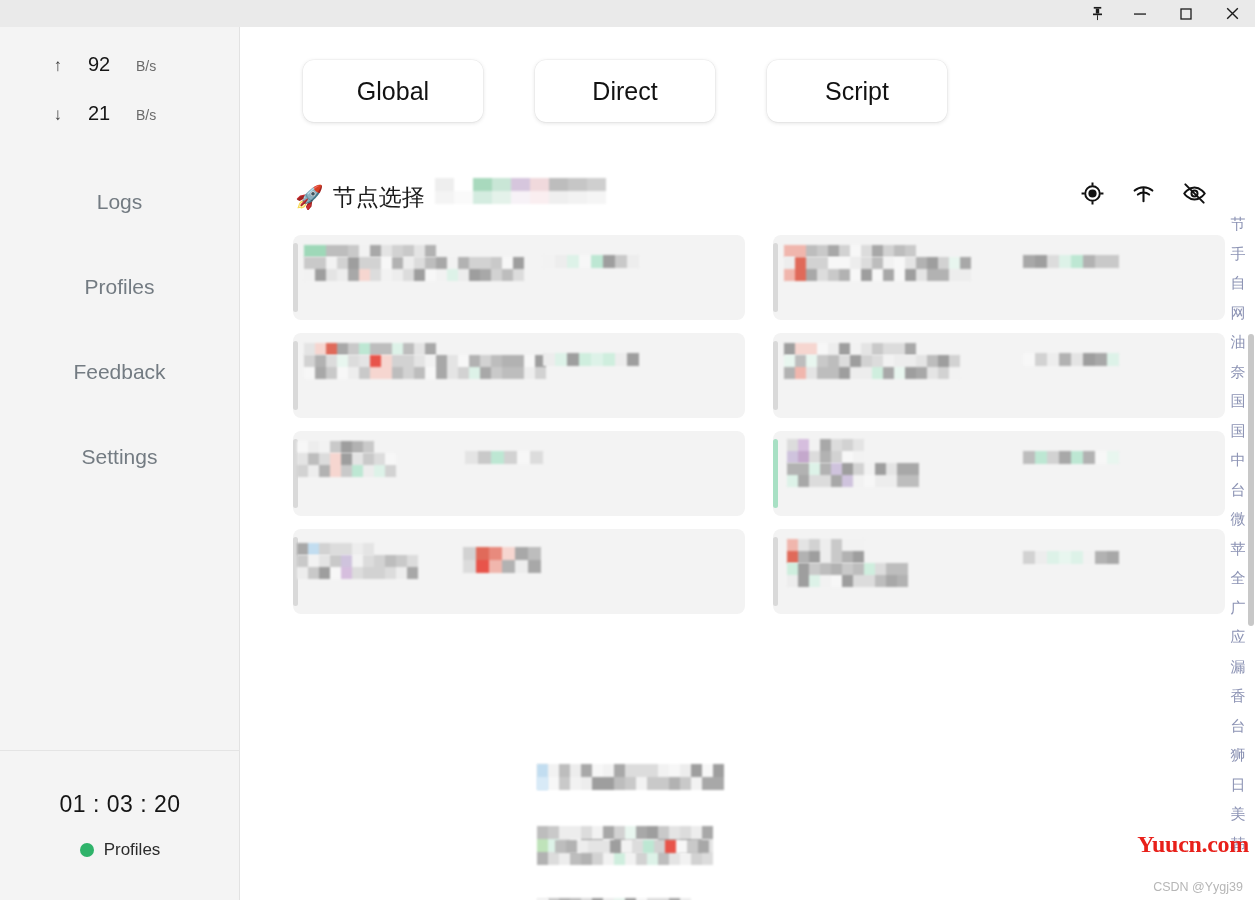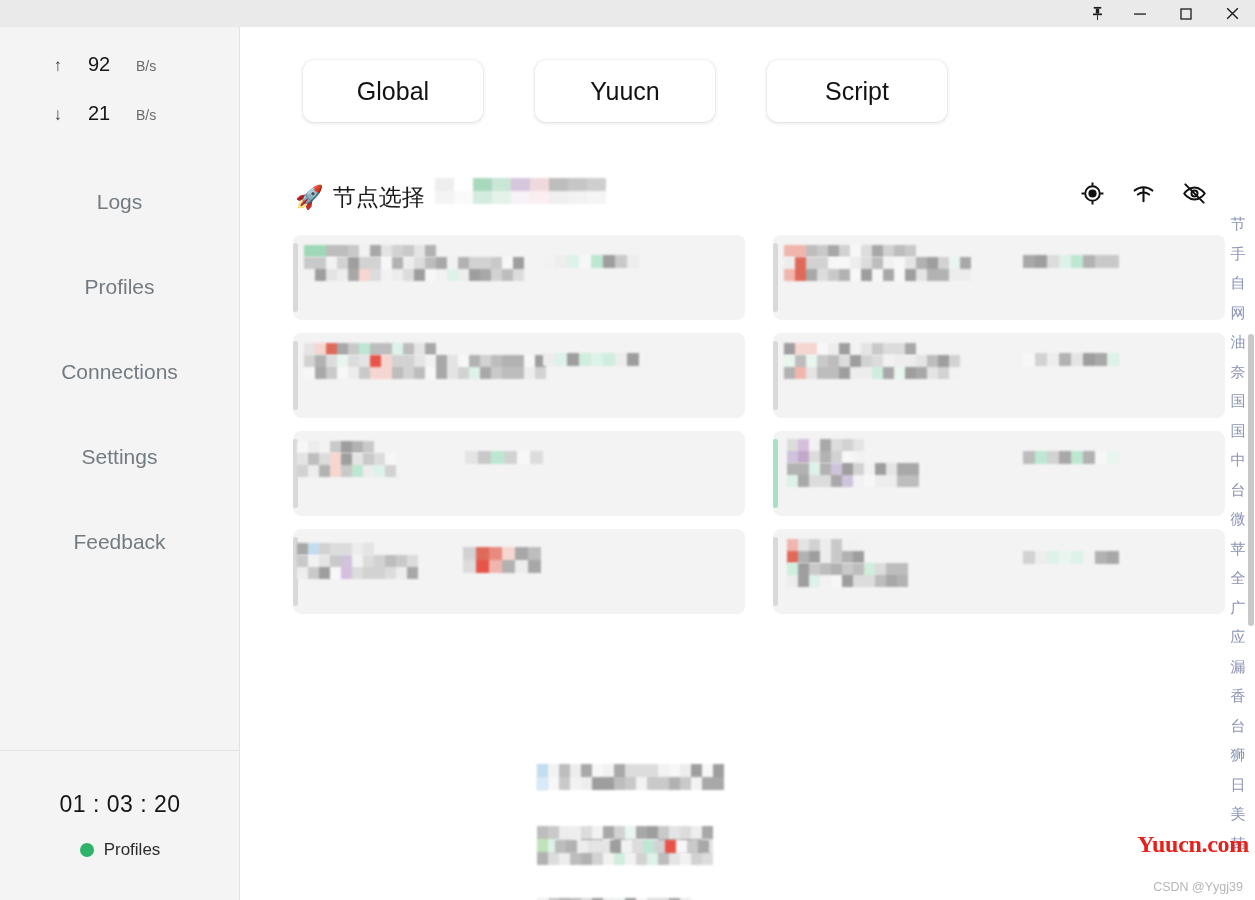--- a/index.html
+++ b/index.html
@@ -214,27 +214,24 @@
     </div>
 
     <div class="nav">
       <div class="nav-item">
           <span>Logs</span>
         </div>
       <div class="nav-item">
           <span>Profiles</span>
         </div>
       <div class="nav-item">
-          <span>Connections</span>
+          <span>Feedback</span>
         </div>
       <div class="nav-item">
           <span>Settings</span>
-        </div>
-      <div class="nav-item">
-          <span>Feedback</span>
         </div>
     </div>
 
     <div class="sidebar-divider"></div>
 
     <div class="status-box">
       <div class="timer">01 : 03 : 20</div>
       <div class="conn-row">
         <span class="conn-dot"></span>
         <span class="conn-label">Profiles</span>
@@ -242,21 +239,21 @@
     </div>
   </div>
 
   <div class="main">
 
     <div class="modebar">
       <div class="mode-btn">
           <span>Global</span>
         </div>
       <div class="mode-btn">
-          <span>Yuucn</span>
+          <span>Direct</span>
         </div>
       <div class="mode-btn">
           <span>Script</span>
         </div>
     </div>
 
     <div class="content">
 
       <div class="group-header">
         <span class="gh-rocket">🚀</span>

